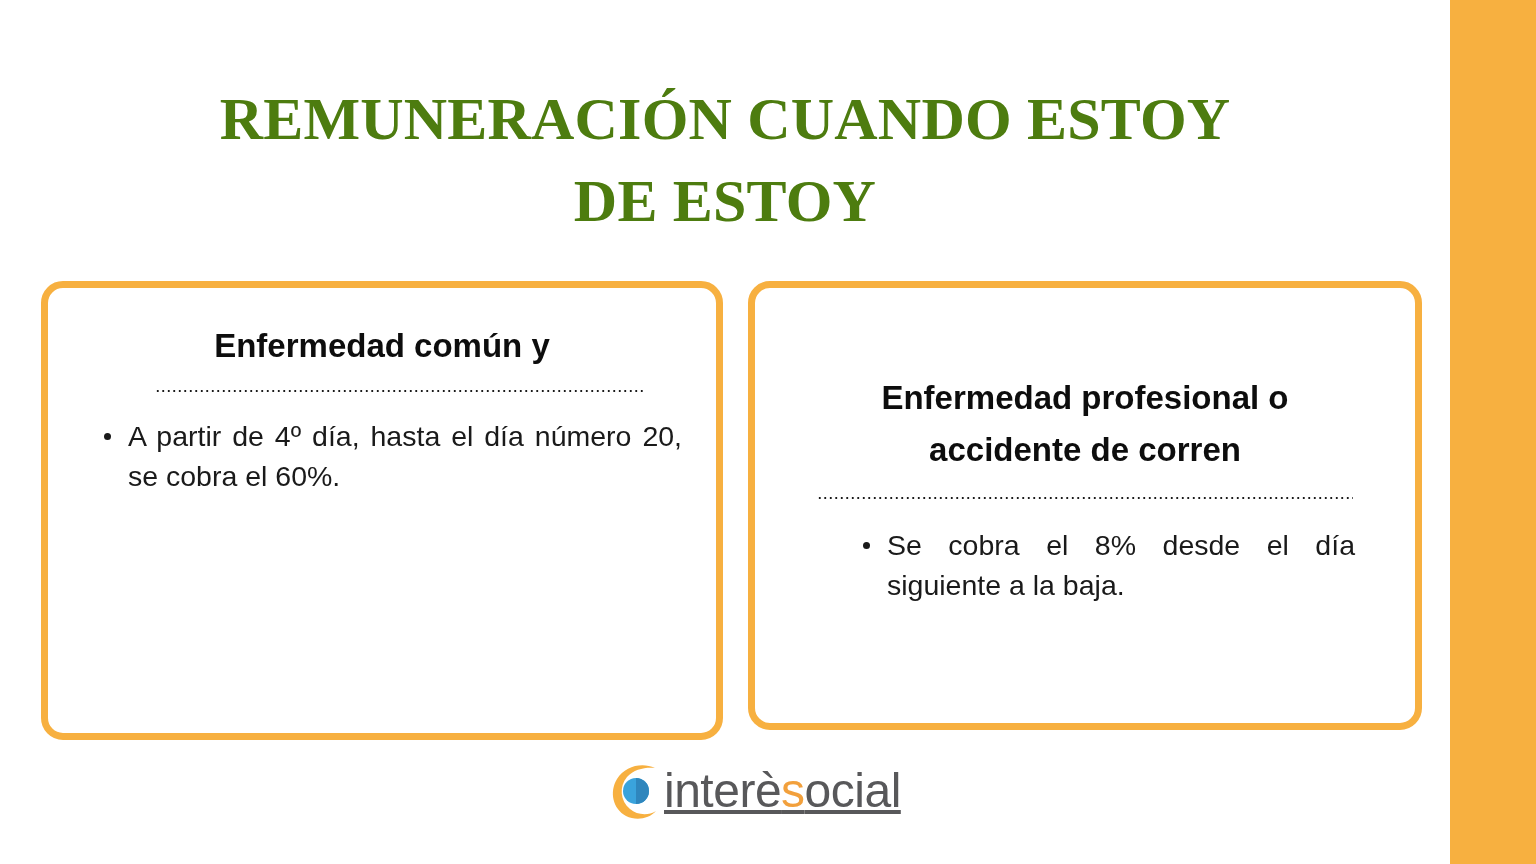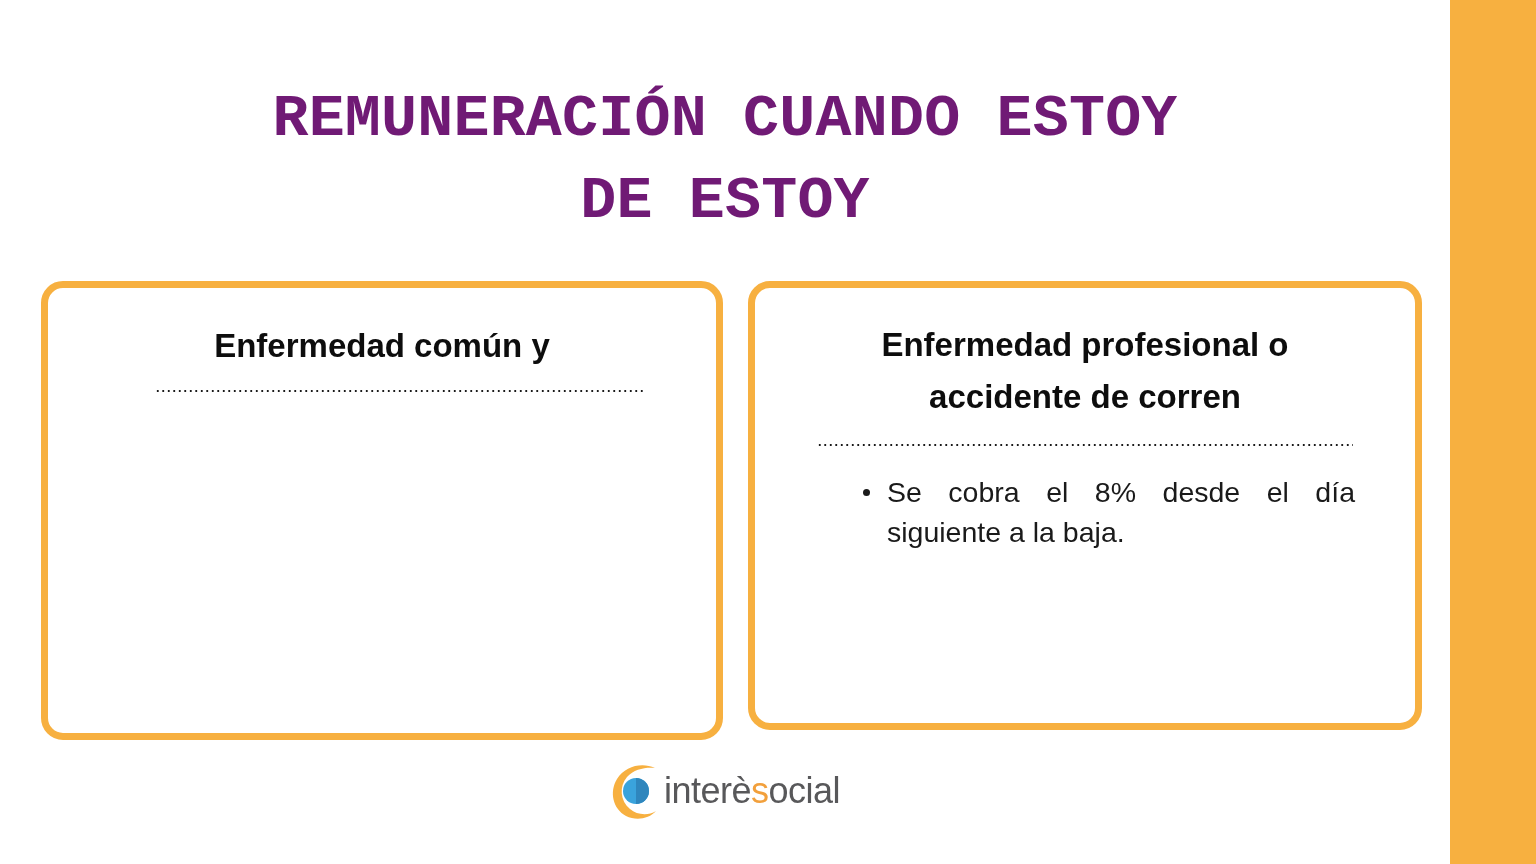--- a/index.html
+++ b/index.html
@@ -34,26 +34,26 @@
   
   .title-block {
     position: absolute;
     left: 0;
     top: 78px;
     width: 1450px;
     text-align: center;
   }
   .title-line {
     display: block;
-    font-family: Liberation Mono, monospace;
+    font-family: Liberation Serif, serif;
     font-weight: bold;
     font-size: 60px;
     line-height: 82px;
     letter-spacing: 0.2px;
-    color: #701a75;
+    color: #4d7c0f;
     white-space: nowrap;
   }
 
   
   .card {
     position: absolute;
     box-sizing: border-box;
     background: #ffffff;
     border: 7px solid #f7b040;
     border-radius: 22px;
@@ -83,21 +83,21 @@
     font-weight: bold;
     font-size: 33px;
     line-height: 52px;
     color: #0d0d0d;
     text-align: center;
   }
   .card-left .card-heading {
     padding: 32px 58px 0 58px;
   }
   .card-right .card-heading {
-    padding: 31px 54px 0 54px;
+    padding: 84px 54px 0 54px;
   }
 
   .divider {
     height: 4px;
     background-image: radial-gradient(circle, #1a1a1a 0.9px, rgba(0,0,0,0) 1.1px);
     background-size: 5.5px 4px;
     background-repeat: repeat-x;
     background-position: 0 1px;
   }
   .card-left .divider {
@@ -146,26 +146,27 @@
     align-items: center;
   }
   .logo-mark {
     width: 62px;
     height: 62px;
     flex: 0 0 62px;
     position: relative;
   }
   .logo-wordmark {
     font-family: "Liberation Sans", sans-serif;
-    font-size: 36px;
+    font-size: 48px;
     line-height: 46px;
     letter-spacing: -0.5px;
     color: #58585a;
     margin-left: -4px;
     white-space: nowrap;
+    text-decoration: underline;
   }
   .logo-wordmark .accent { color: #f2a03c; }
 </style>
 </head>
 <body>
 
 <div class="slide">
 
   <div class="side-band"></div>
 
@@ -174,20 +175,21 @@
     <span class="title-line">DE ESTOY</span>
   </div>
 
   <div class="card card-left">
     <div class="card-inner">
       <div class="card-heading">
         <span>Enfermedad común y</span><br>
       </div>
       <div class="divider"></div>
       <ul class="bullets">
+        <li>A partir de 4º día, hasta el día número 20, se cobra el 60%.</li>
       </ul>
     </div>
   </div>
 
   <div class="card card-right">
     <div class="card-inner">
       <div class="card-heading">
         <span>Enfermedad profesional o</span><br>
         <span>accidente de corren</span>
       </div>

